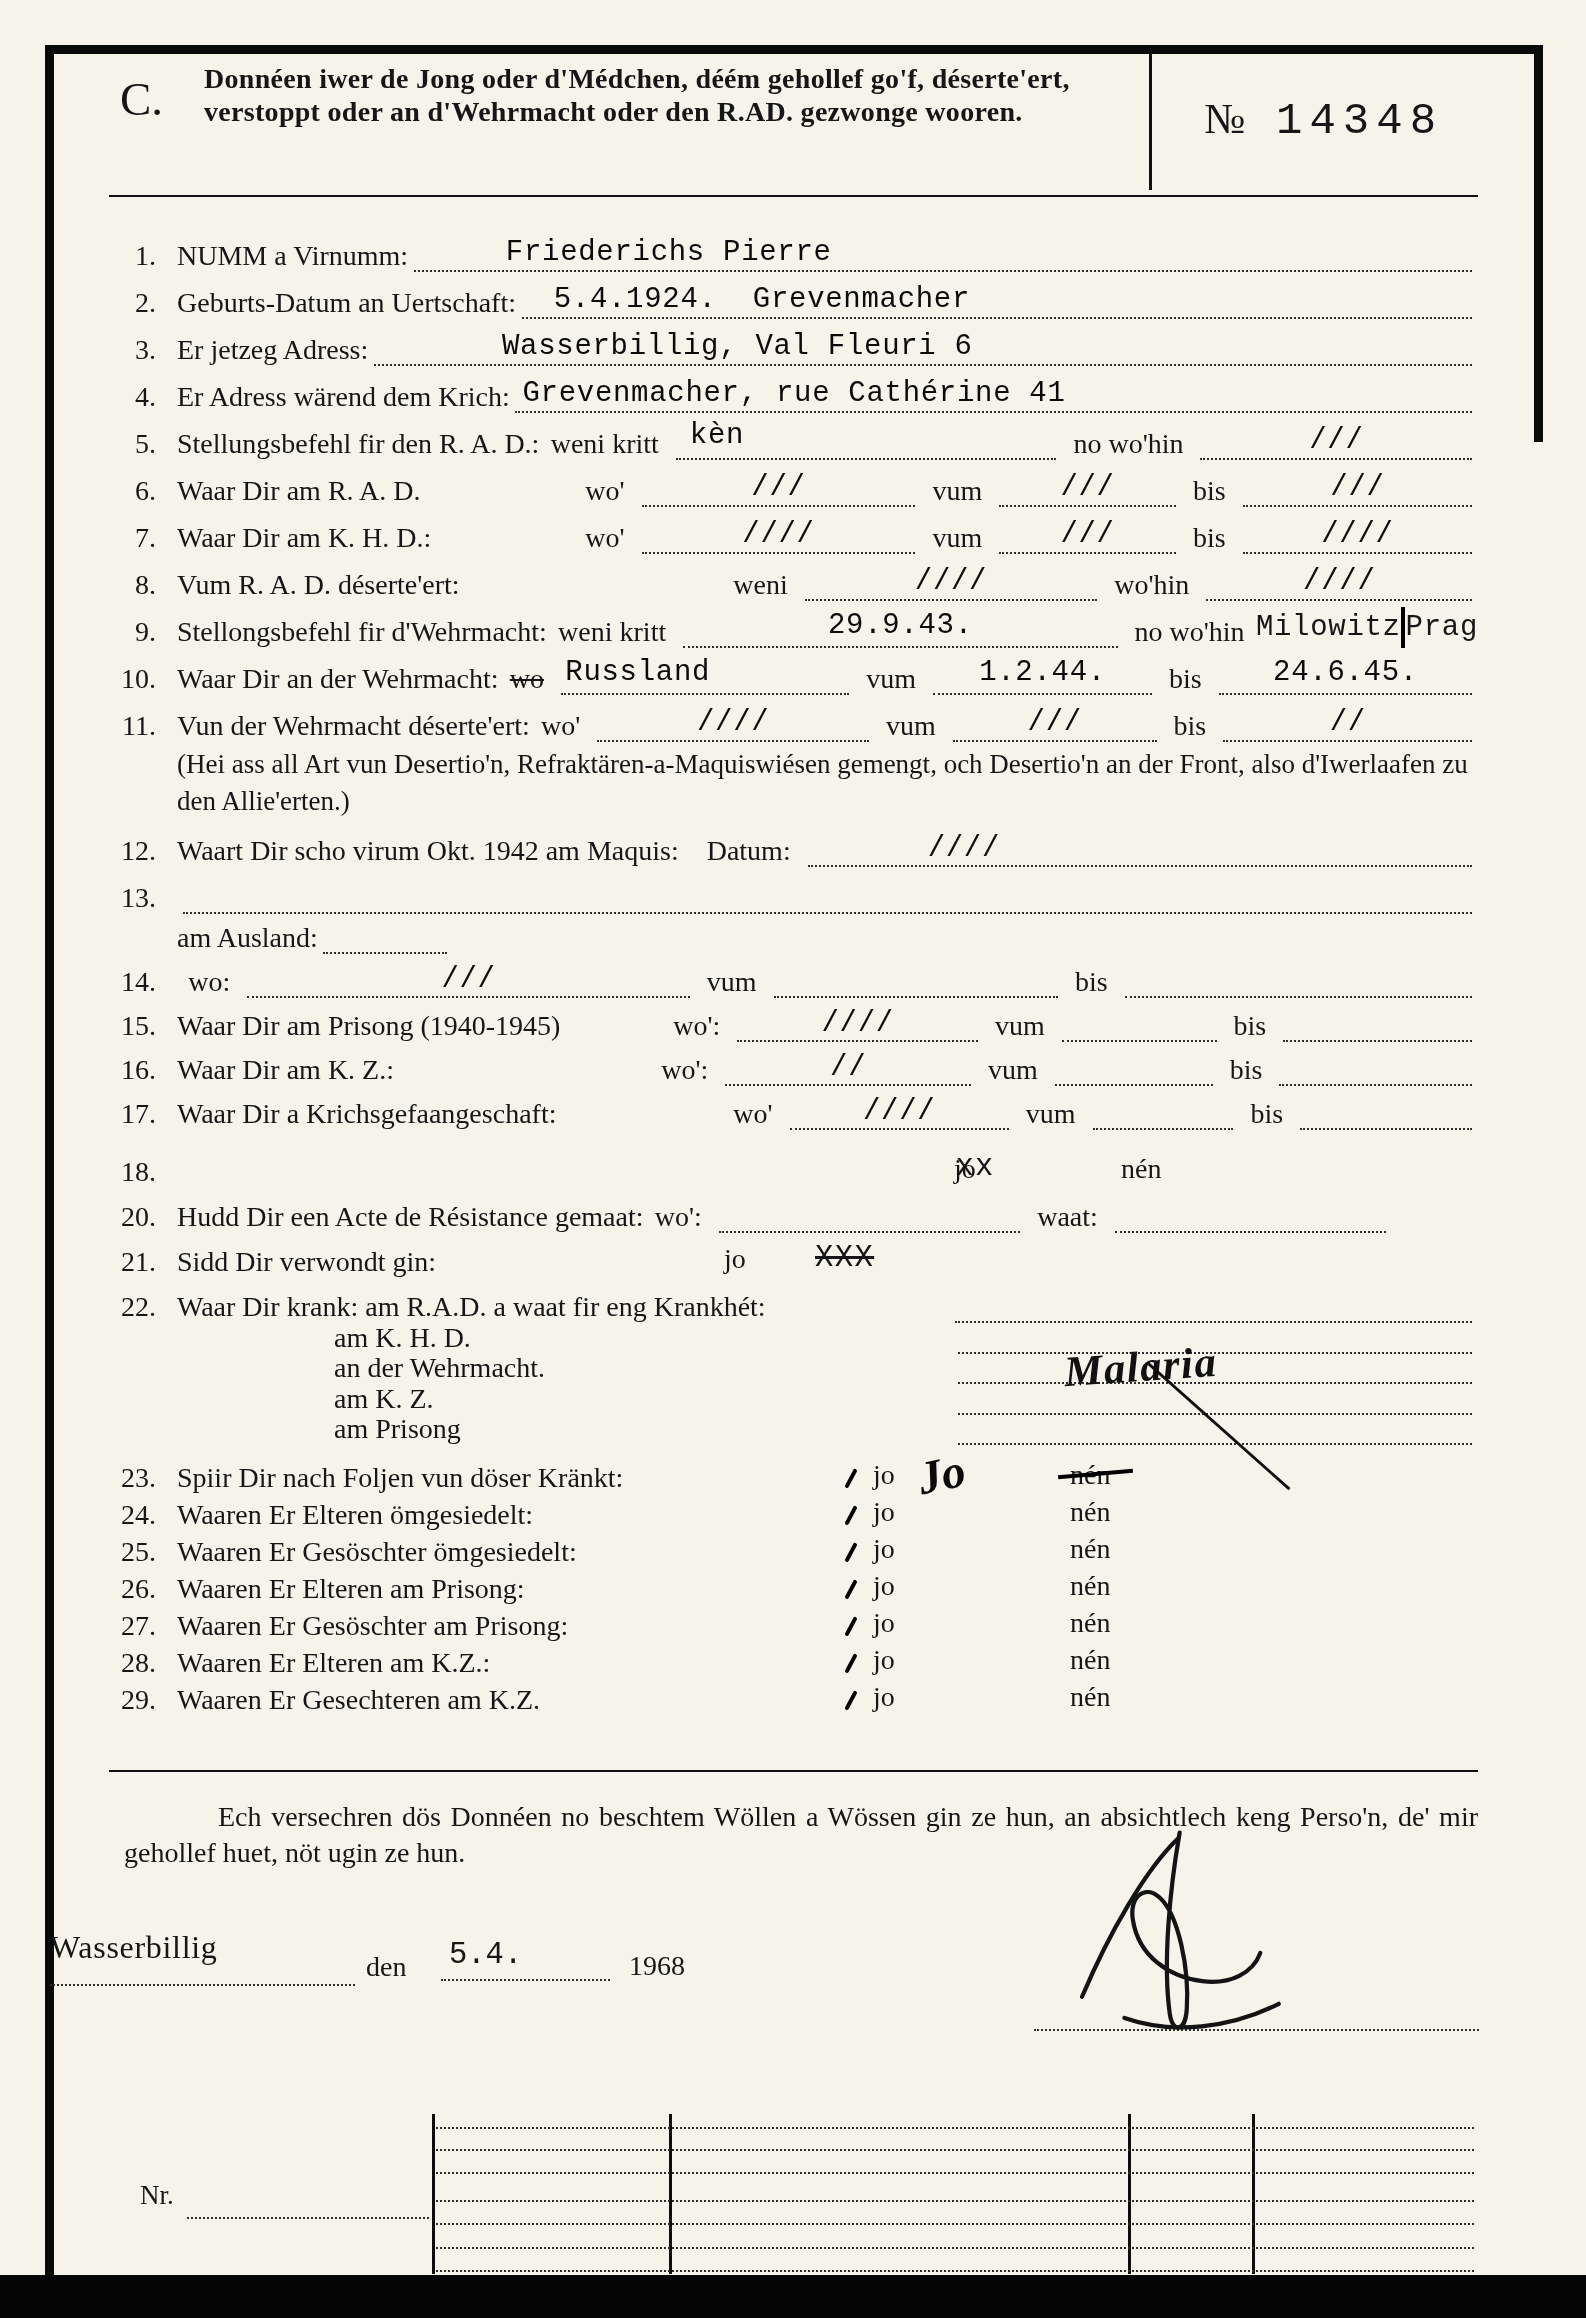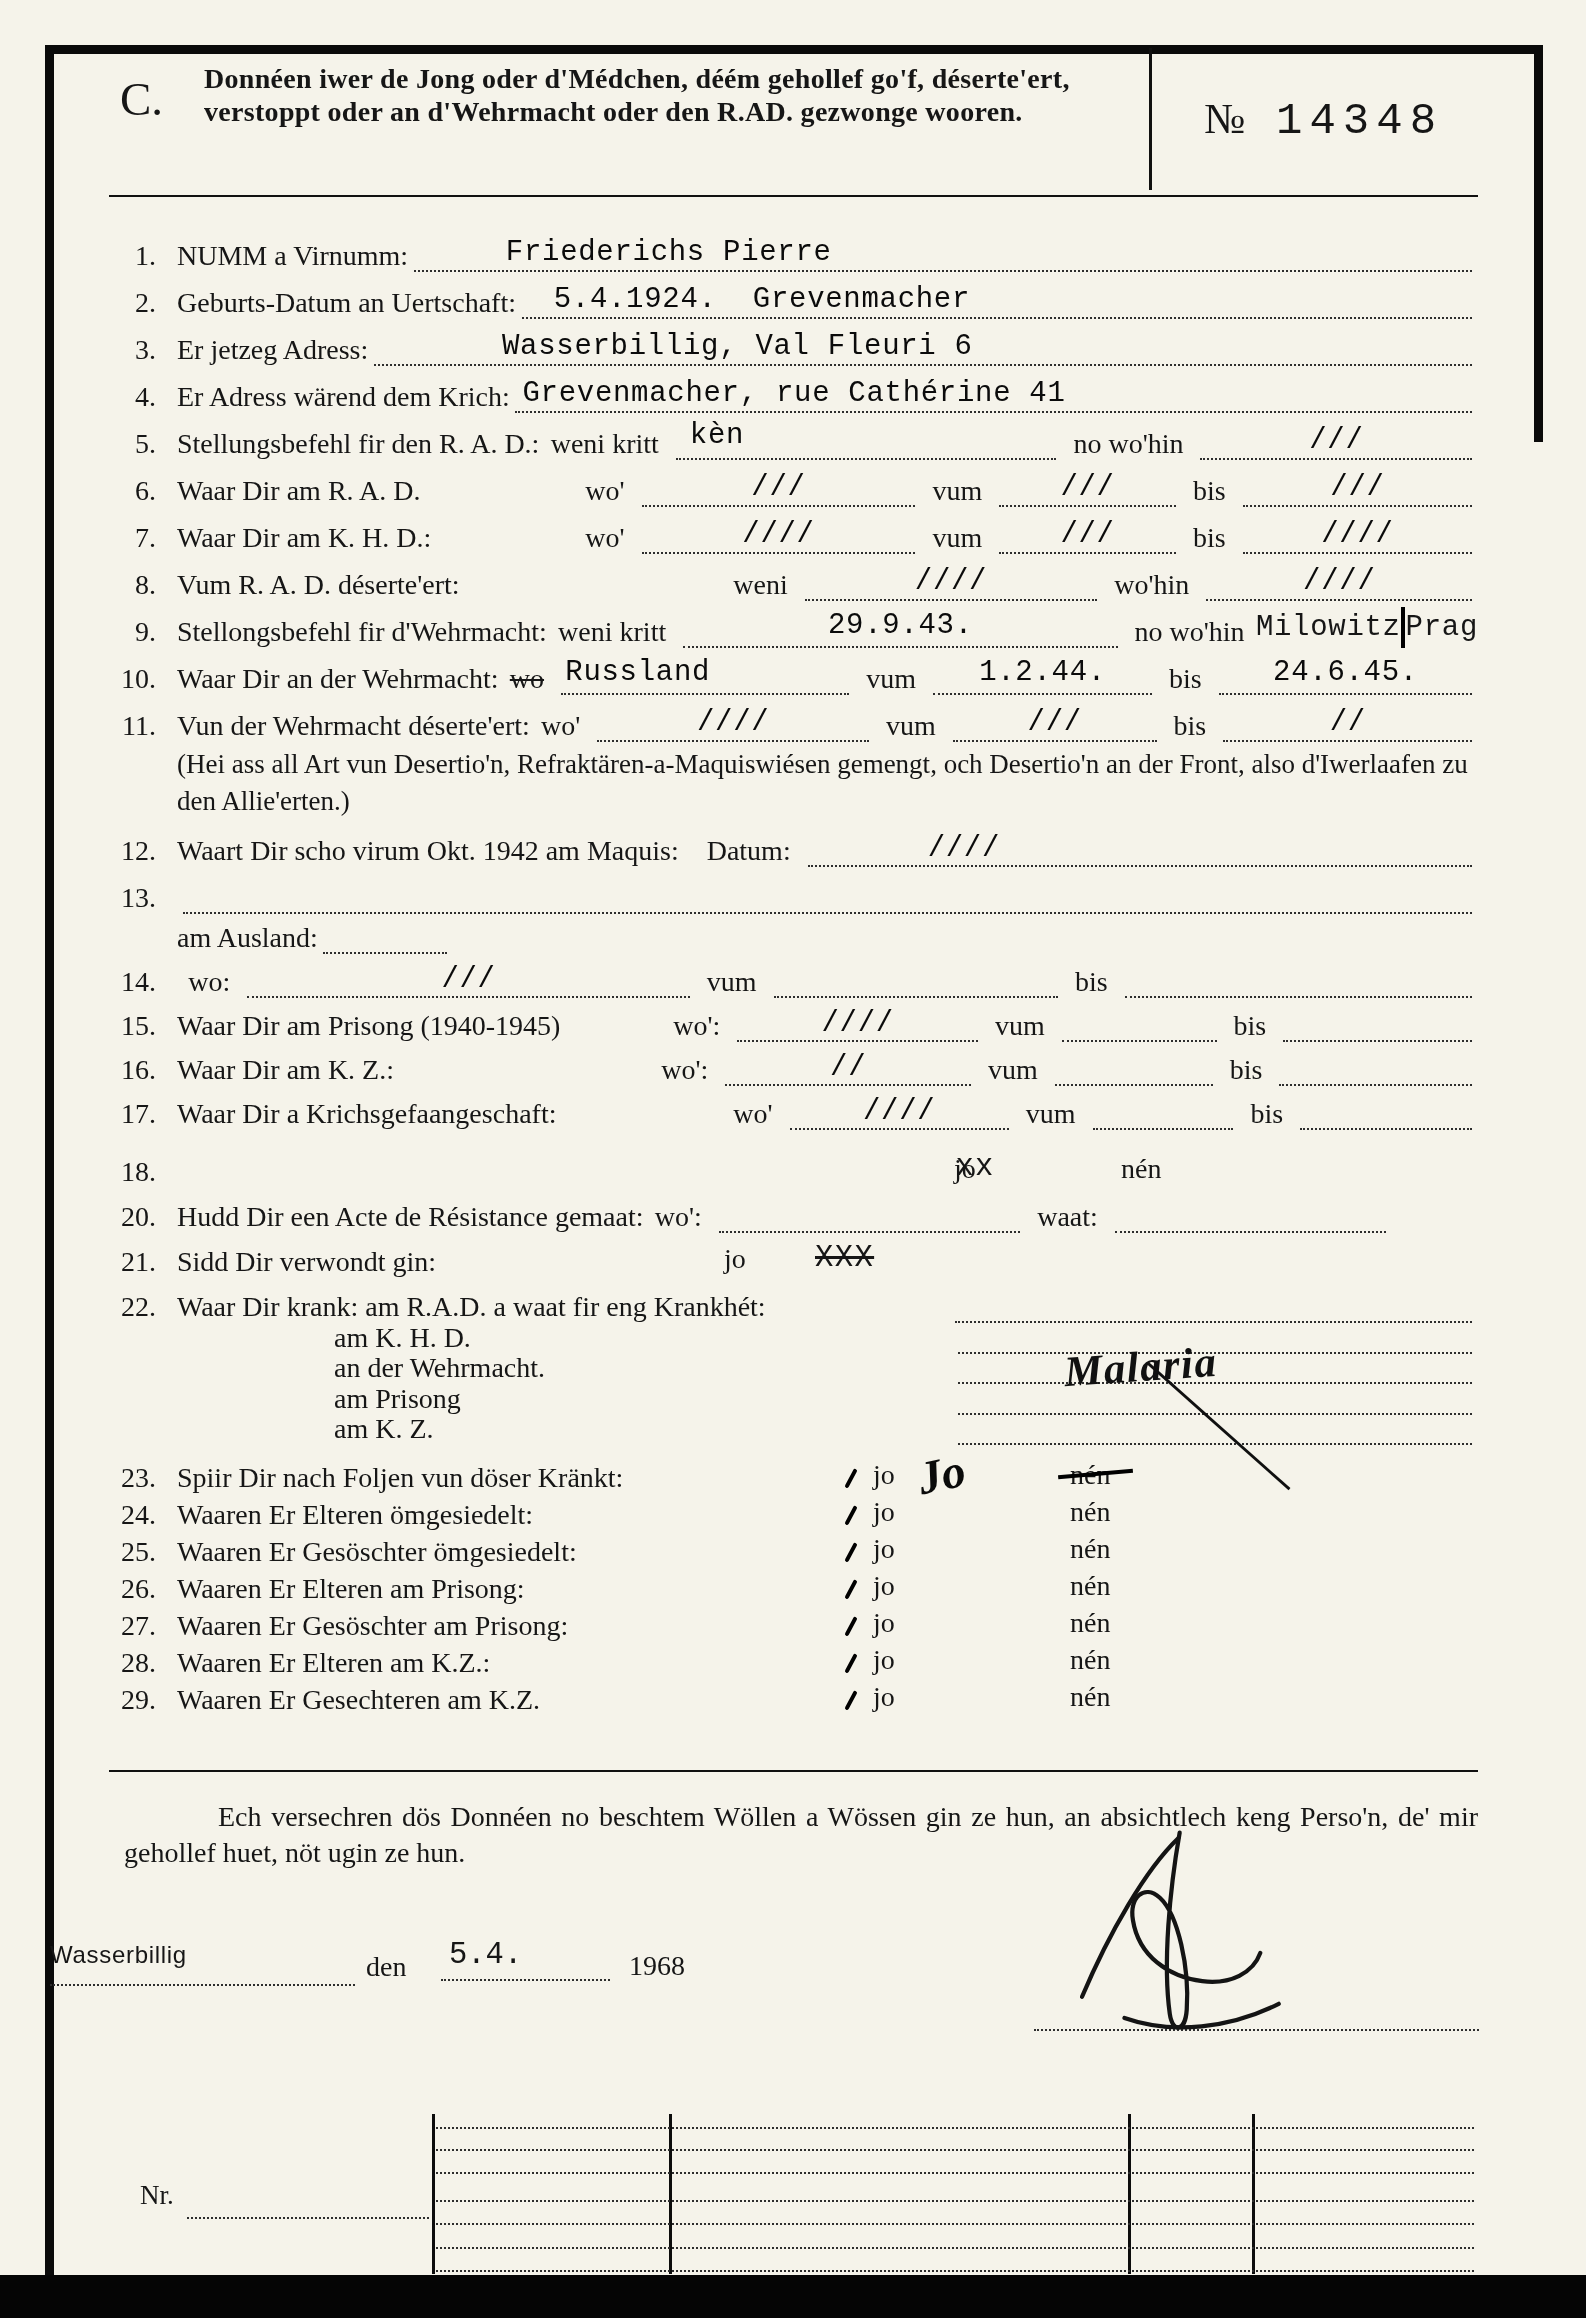--- a/index.html
+++ b/index.html
@@ -40,21 +40,21 @@
   .jo-hand{position:absolute;left:918px;bottom:-7px;font-size:47px;transform:rotate(-12deg);color:#0a0a0a}
   .nen-strike{position:absolute;left:1058px;bottom:18.4px;width:75px;height:3.5px;background:#000;transform:rotate(-5deg)}
   .typedmark{font-family:Liberation Mono, monospace;font-size:30.5px;letter-spacing:1.4px}
   .xstrike{text-decoration:line-through;text-decoration-thickness:2.8px}
   .ostrike{position:absolute;left:1.4px;bottom:1.4px}
   .diag{position:absolute;left:907px;top:14px;overflow:visible}
   
   .rule2{position:absolute;left:109px;right:109px;top:1770px;border-top:2.8px solid #101010}
   .decl{position:absolute;left:124px;top:1799px;width:1354px;font-size:28px;line-height:36px;text-align:justify;text-indent:94px}
   .signing{position:absolute;left:0;top:1927px;width:1587px;height:142px;font-size:28px}
-  .place{position:absolute;left:50px;top:14px;font-family:Liberation Sans, sans-serif;font-size:24px;letter-spacing:0.7px}
+  .place{position:absolute;left:50px;top:2px;font-family:Liberation Serif, serif;font-size:32px;letter-spacing:0.7px}
   .place-dots{position:absolute;left:50px;top:57px;width:305px;border-top:2.1px dotted #2d2d2d}
   .den{position:absolute;left:366px;top:24px}
   .date-typed{position:absolute;left:449px;top:11.3px;font-family:"Liberation Mono",monospace;font-size:30.5px}
   .date-dots{position:absolute;left:441px;top:52px;width:169px;border-top:2.1px dotted #2d2d2d}
   .year{position:absolute;left:629px;top:23px}
   .sig-dots{position:absolute;left:1034px;top:2029px;width:445px;border-top:2.1px dotted #2d2d2d}
   .sig-svg{position:absolute;left:1041px;top:1828px}
   .btable{position:absolute;left:432px;top:2114px;width:1046px;height:160px}
   .vline{position:absolute;top:0;width:2.8px;height:160px;background:#0c0c0c}
   .drow{position:absolute;left:4.3px;right:4.3px;border-top:2.1px dotted #2d2d2d}
@@ -326,25 +326,25 @@
           <span class="slbl">am K. H. D.</span>
           <span class="fill"></span>
         </div>
       <div class="sub">
           <span class="slbl">an der Wehrmacht.</span>
           <span class="fill">
             <span class="hand malaria">Malaria</span>
           </span>
         </div>
       <div class="sub">
-          <span class="slbl">am Prisong</span>
+          <span class="slbl">am K. Z.</span>
           <span class="fill"></span>
         </div>
       <div class="sub">
-          <span class="slbl">am K. Z.</span>
+          <span class="slbl">am Prisong</span>
           <span class="fill"></span>
         </div>
       <svg class="diag" width="425" height="213" viewBox="0 0 600 300">
           <line x1="340" y1="100" x2="540" y2="278" stroke="#101010" stroke-width="4"></line>
         </svg>
     </div>
 
     <div class="row h56" style="margin-top:8.5px">
         <span class="num">23.</span>
         <span class="lbl">Spiir Dir nach Foljen vun döser Kränkt:</span>

